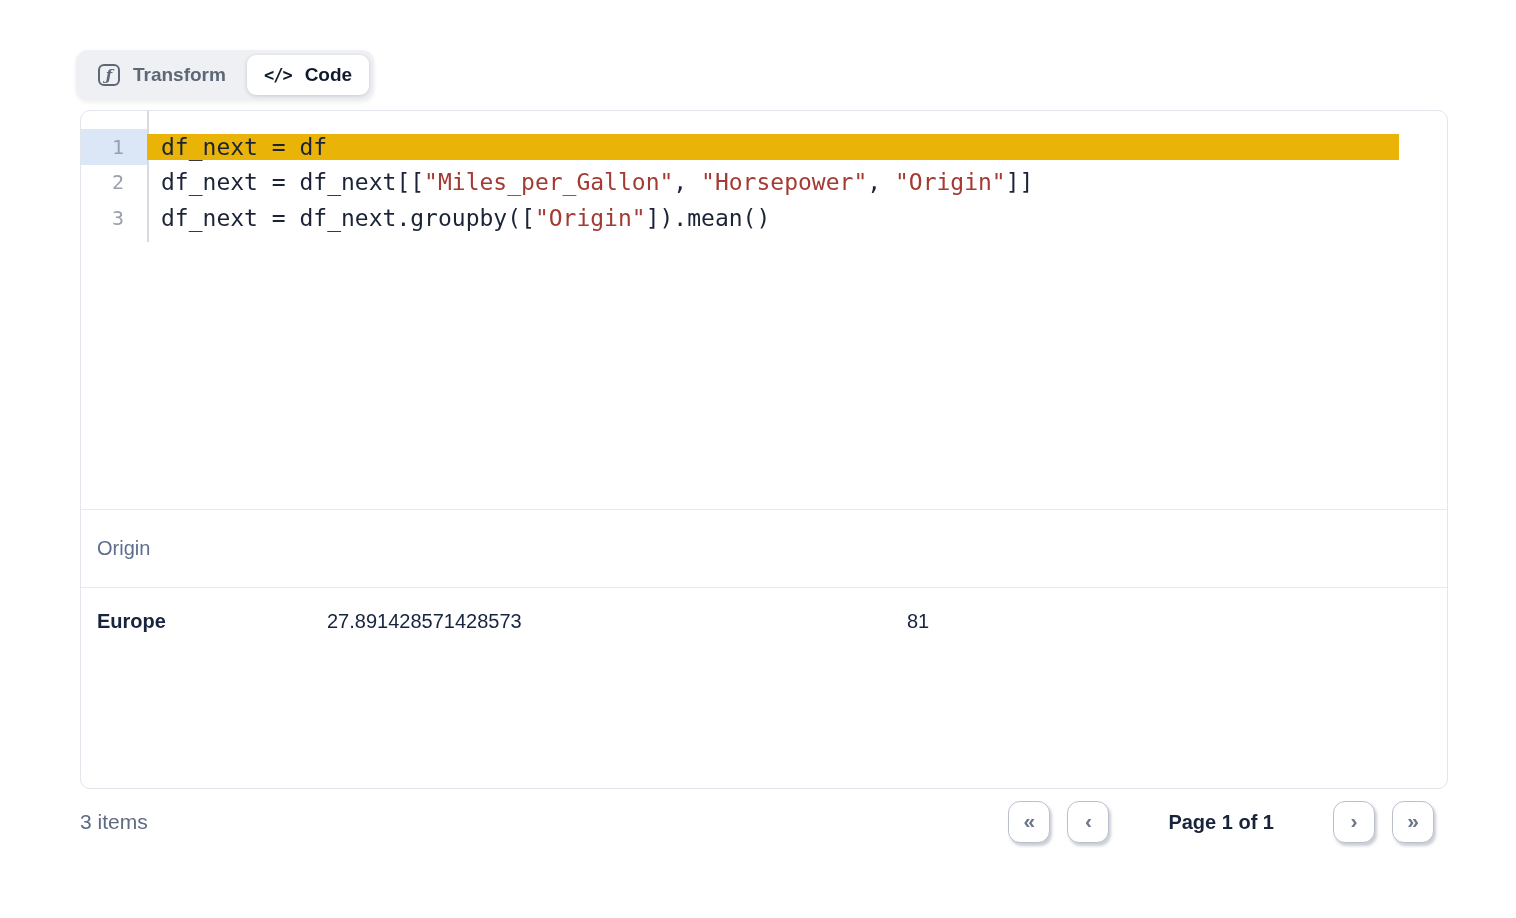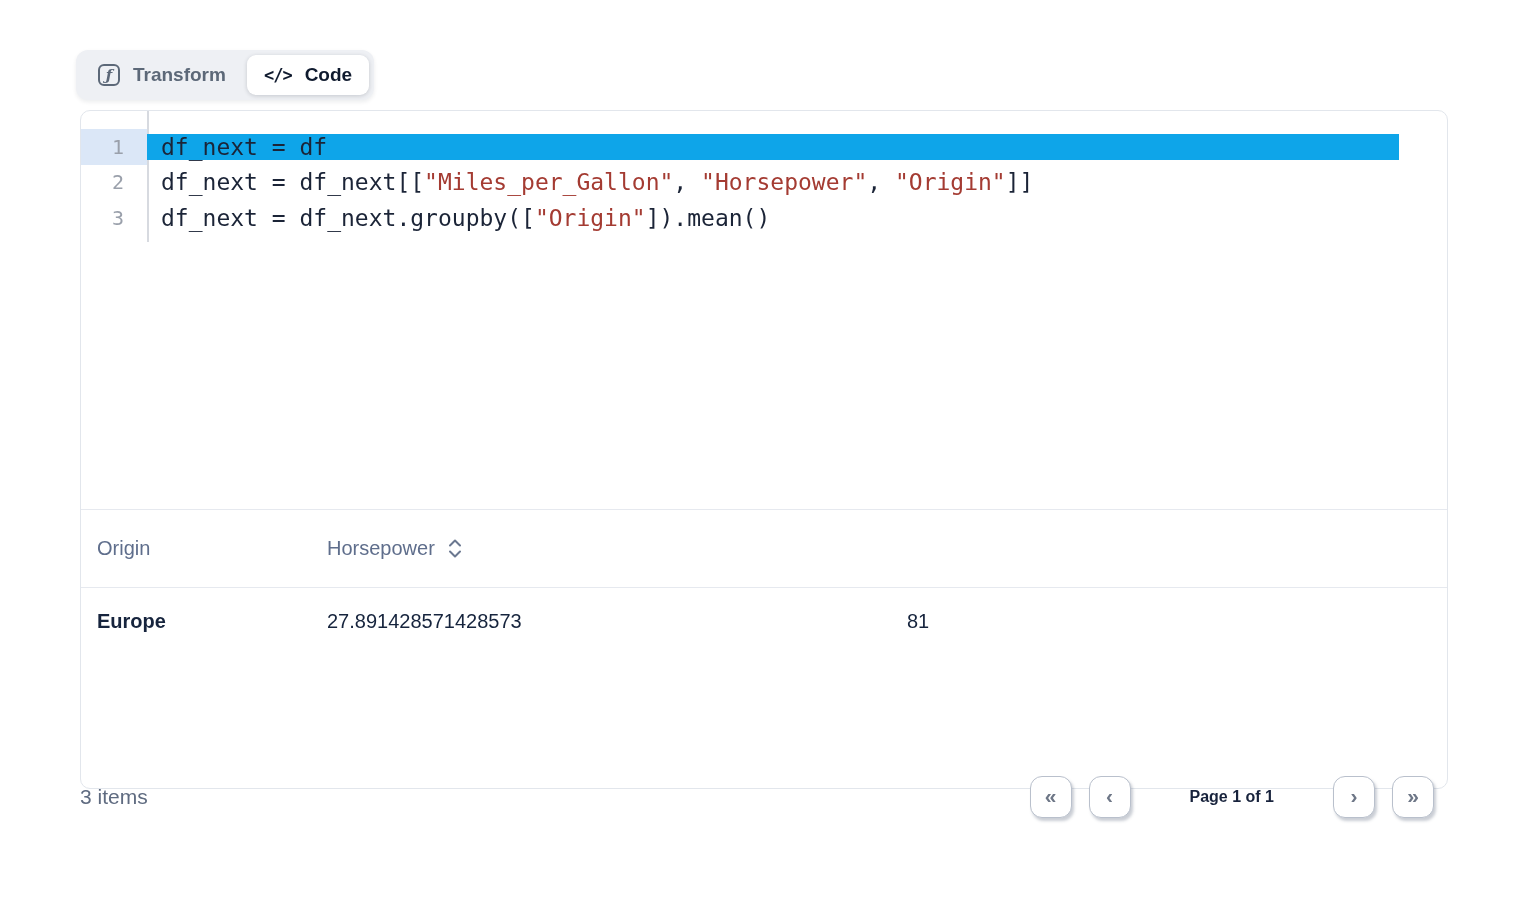--- a/index.html
+++ b/index.html
@@ -58,55 +58,55 @@
   }
   .cl { display:flex; align-items:center; height:35.5px; position:relative; }
   .cl .gut {
     width:66px; flex:none; align-self:stretch;
     display:flex; align-items:center; justify-content:flex-end;
     padding-right:23px;
     font-size:20px; color:#9aa0ab;
   }
   .cl .codeln { flex:1; padding-left:14px; white-space:pre; color:#1b2437; }
   .cl.active .gut { background:#dbe7f7; }
-  .cl.active .codeln { background:#0ea5e9; margin-right:48px; }
+  .cl.active .codeln { background:#eab308; margin-right:48px; }
   .tok-string { color:#a43b32; }
 
   
   .thead, .trow {
     display:grid; grid-template-columns:230px 580px 1fr;
     align-items:center;
   }
   .thead {
     height:78px; border-bottom:1px solid #e6e9ef;
     color:#5f6e8c; font-size:20px;
   }
   .trow { height:67px; border-bottom:6px solid #a21caf; font-size:20px; color:#16243d; }
   .trow:last-child { border-bottom:none; }
-  .cell { padding-left:16px; display:flex; align-items:center; }
+  .cell { padding-left:16px; display:flex; align-items:flex-end; }
   .cell.rowhead { font-weight:700; }
   .sort-icon { margin-left:13px; display:inline-flex; }
 
   
   .footer {
-    position:absolute; left:80px; top:776px; width:1368px;
+    position:absolute; left:80px; top:801px; width:1368px;
     display:flex; align-items:center; padding-right:14px;
   }
   .items-count { font-size:21px; color:#5f6b80; }
   .footer .spacer { flex:1; }
   .pager { display:flex; align-items:center; gap:17px; }
   .pg-btn {
     width:42px; height:42px; border-radius:12px;
     border:1.5px solid #b9c0cc; background:#ffffff;
     box-shadow:2px 3px 3px rgba(104,114,134,.35);
     display:flex; align-items:center; justify-content:center;
     font-size:21px; font-weight:700; color:#6e7787;
     cursor:pointer; padding-bottom:3px; line-height:1;
   }
-  .page-label { font-size:16px; font-weight:600; color:#18233c; margin:7px 42px; }
+  .page-label { font-size:20px; font-weight:600; color:#18233c; margin:7px 42px; }
 </style>
 </head>
 <body>
 
 <div class="tabbar">
   <div class="tab">
     <span class="fn-icon">ƒ</span>
     <span>Transform</span>
   </div>
   <div class="tab active">
@@ -134,29 +134,20 @@
       <span class="gut">3</span>
       <span class="codeln"><span>df_next = df_next.groupby([</span><span class="tok-string">"Origin"</span><span>]).mean()</span></span>
     </div>
   </div>
 
   <div>
     <div class="thead">
       <div class="cell">
         <span>Origin</span>
       </div>
-      <div class="cell">
-        <span>Horsepower</span>
-        <span class="sort-icon">
-          <svg width="14" height="21" viewBox="0 0 14 21">
-            <polyline points="2,7.5 7,2.5 12,7.5" fill="none" stroke="#6b7890" stroke-width="2" stroke-linecap="round" stroke-linejoin="round"></polyline>
-            <polyline points="2,13.5 7,18.5 12,13.5" fill="none" stroke="#6b7890" stroke-width="2" stroke-linecap="round" stroke-linejoin="round"></polyline>
-          </svg>
-        </span>
-      </div>
     </div>
 
     <div class="trow">
       <div class="cell rowhead">Europe</div>
       <div class="cell">27.891428571428573</div>
       <div class="cell">81</div>
     </div>
   </div>
 </div>
 

